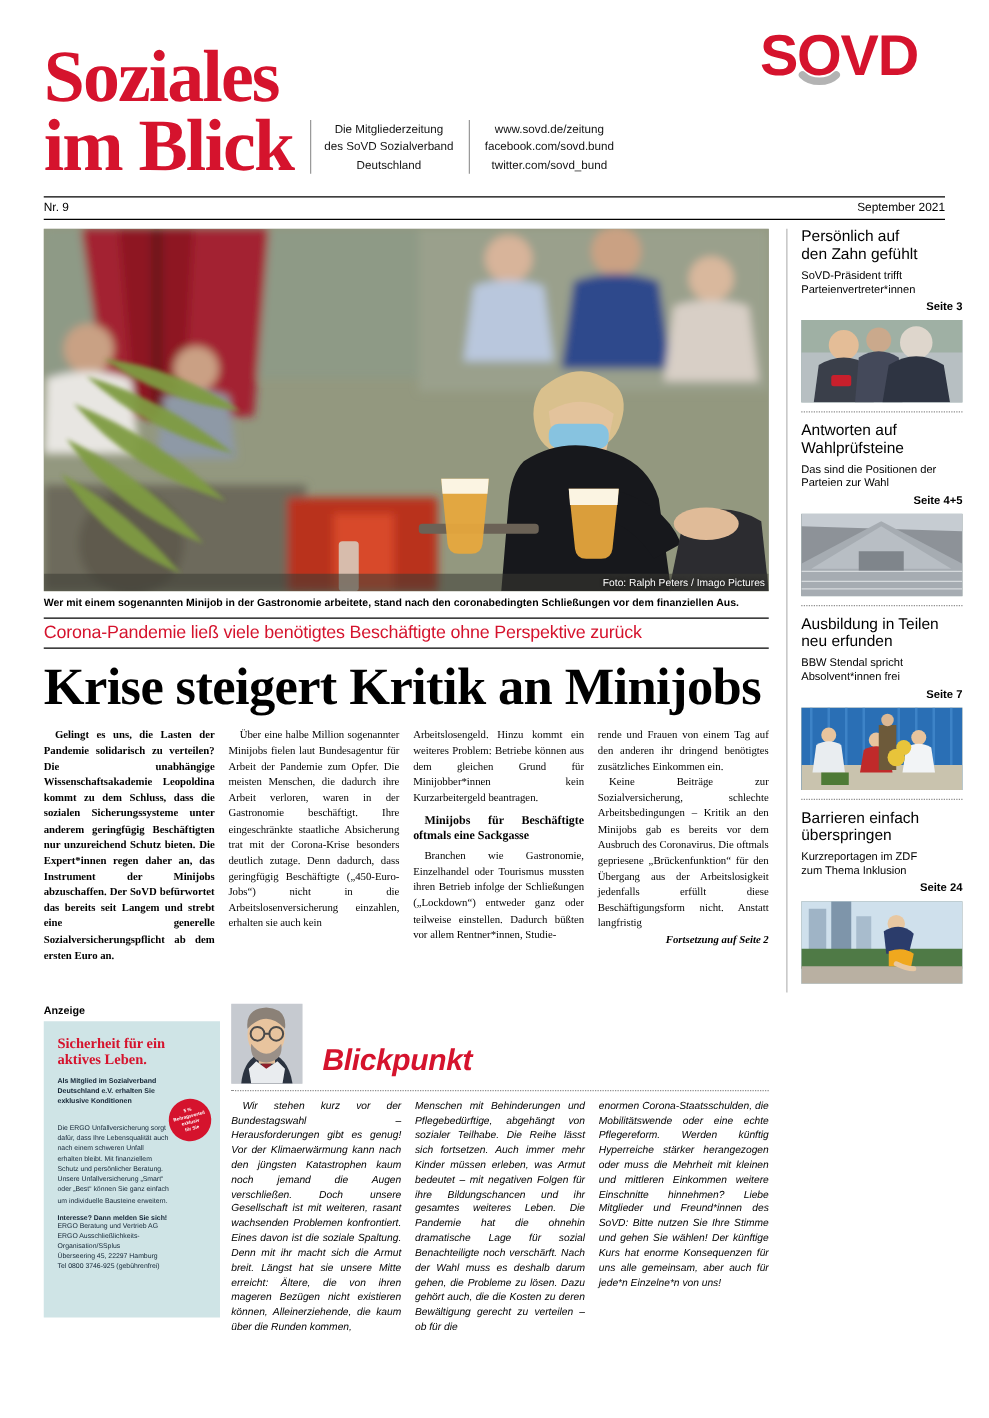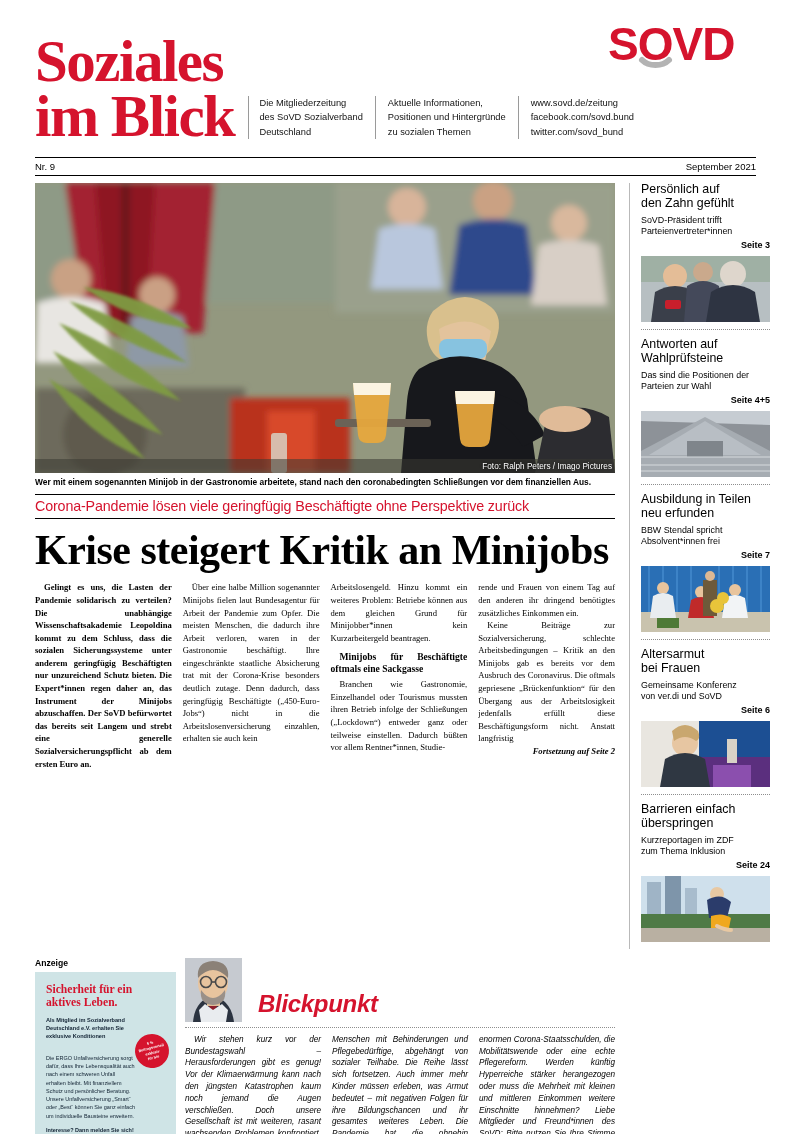--- a/index.html
+++ b/index.html
@@ -22,20 +22,21 @@
     color: #d5132d;
     letter-spacing: -1.5px;
     padding-bottom: 2px;
     white-space: pre-line;
   }
   .mast-cols { display: flex; gap: 0; padding-bottom: 6px; margin-left: 14px; }
   .mast-col {
     font-size: 9.3px; line-height: 1.55; color: #111;
     padding: 0 12px; white-space: pre-line;
     border-left: 1px solid #9a9a9a;
+    text-align: center;
   }
   .mast-col:first-child { padding-left: 10px; }
   .logo {
     position: absolute; right: 0; top: 16px;
     width: 148px; height: 62px;
   }
   .logo svg { width: 100%; height: 100%; }
 
   
   .issuebar {
@@ -120,23 +121,20 @@
 
 <div class="page">
 
   <div class="masthead">
     <div class="mast-title">Soziales
 im Blick</div>
     <div class="mast-cols">
       <div class="mast-col">Die Mitgliederzeitung
 des SoVD Sozialverband
 Deutschland</div>
-      <div class="mast-col">Aktuelle Informationen,
-Positionen und Hintergründe
-zu sozialen Themen</div>
       <div class="mast-col">www.sovd.de/zeitung
 facebook.com/sovd.bund
 twitter.com/sovd_bund</div>
     </div>
     <div class="logo">
       <svg viewBox="0 0 148 62" xmlns="http://www.w3.org/2000/svg" aria-hidden="true">
         <text x="0" y="44" font-family="Liberation Sans, sans-serif" font-weight="bold" font-size="46" fill="#d5132d" letter-spacing="-1">SOVD</text>
         <path d="M34 44 a17 13 0 0 0 27 0" stroke="#b3b3b3" stroke-width="6" fill="none" stroke-linecap="round"></path>
       </svg>
     </div>
@@ -216,21 +214,21 @@
             <path d="M420 208 h40 l-1 13 h-38 z" fill="#fbf4e2"></path>
             <rect x="236" y="250" width="16" height="40" rx="3" fill="#d7d9cd" opacity="0.8"></rect>
           </g>
 
           <rect x="0" y="276" width="580" height="14" fill="#3b3a33" opacity="0.55"></rect>
         </svg>
         <div class="credit">Foto: Ralph Peters / Imago Pictures</div>
       </div>
       <div class="photo-cap">Wer mit einem sogenannten Minijob in der Gastronomie arbeitete, stand nach den coronabedingten Schließungen vor dem finanziellen Aus.</div>
 
-      <div class="kicker">Corona-Pandemie lösen viele geringfügig Beschäftigte ohne Perspektive zurück</div>
+      <div class="kicker">Corona-Pandemie ließ viele benötigtes Beschäftigte ohne Perspektive zurück</div>
       <h1 class="headline">Krise steigert Kritik an Minijobs</h1>
 
       <div class="cols4">
         <div class="col">
           <p class="lead">Gelingt es uns, die Lasten der Pandemie solidarisch zu verteilen? Die unabhängige Wissenschaftsakademie Leopoldina kommt zu dem Schluss, dass die sozialen Sicherungssysteme unter anderem geringfügig Beschäftigten nur unzureichend Schutz bieten. Die Expert*innen regen daher an, das Instrument der Minijobs abzuschaffen. Der SoVD befürwortet das bereits seit Langem und strebt eine generelle Sozialversicherungspflicht ab dem ersten Euro an.</p>
         </div>
         <div class="col">
           <p>Über eine halbe Million sogenannter Minijobs fielen laut Bundesagentur für Arbeit der Pandemie zum Opfer. Die meisten Menschen, die dadurch ihre Arbeit verloren, waren in der Gastronomie beschäftigt. Ihre eingeschränkte staatliche Absicherung trat mit der Corona-Krise besonders deutlich zutage. Denn dadurch, dass geringfügig Beschäftigte („450-Euro-Jobs“) nicht in die Arbeitslosenversicherung einzahlen, erhalten sie auch kein</p>
         </div>
         <div class="col">
@@ -319,39 +317,20 @@
             <path d="M84 32 q10 -6 20 0 l3 20 H81z" fill="#f2f4f6"></path>
             <rect x="62" y="14" width="14" height="36" fill="#6d5a3a"></rect>
             <circle cx="69" cy="10" r="5" fill="#dcb894"></circle>
             <circle cx="76" cy="40" r="7" fill="#e8c43a"></circle>
             <circle cx="82" cy="32" r="6" fill="#e8c43a"></circle>
             <rect x="16" y="52" width="22" height="10" fill="#4e7a36"></rect>
           </svg>
         </div>
       </div>
 
-      <div class="teaser">
-        <div class="t-title">Altersarmut
-bei Frauen</div>
-        <div class="t-sub">Gemeinsame Konferenz
-von ver.di und SoVD</div>
-        <div class="t-page">Seite 6</div>
-        <div class="t-img">
-          <svg width="129" height="66" viewBox="0 0 129 66" xmlns="http://www.w3.org/2000/svg" aria-hidden="true">
-            <rect width="129" height="66" fill="#e9e6e0"></rect>
-            <rect x="58" width="71" height="66" fill="#1c4f93"></rect>
-            <rect x="58" y="36" width="71" height="30" fill="#5b2f7e"></rect>
-            <circle cx="44" cy="22" r="13" fill="#e7c6a2"></circle>
-            <path d="M31 10 q13 -12 26 0 q3 8 -2 10 q-11 -8 -22 0z" fill="#c9a76f"></path>
-            <path d="M24 38 q20 -12 40 0 l5 28 H19z" fill="#2f3742"></path>
-            <rect x="72" y="44" width="38" height="22" fill="#8b4fae"></rect>
-            <rect x="86" y="18" width="10" height="24" fill="#d8d2c6"></rect>
-          </svg>
-        </div>
-      </div>
 
       <div class="teaser">
         <div class="t-title">Barrieren einfach
 überspringen</div>
         <div class="t-sub">Kurzreportagen im ZDF
 zum Thema Inklusion</div>
         <div class="t-page">Seite 24</div>
         <div class="t-img">
           <svg width="129" height="66" viewBox="0 0 129 66" xmlns="http://www.w3.org/2000/svg" aria-hidden="true">
             <rect width="129" height="66" fill="#cfe0ec"></rect>

